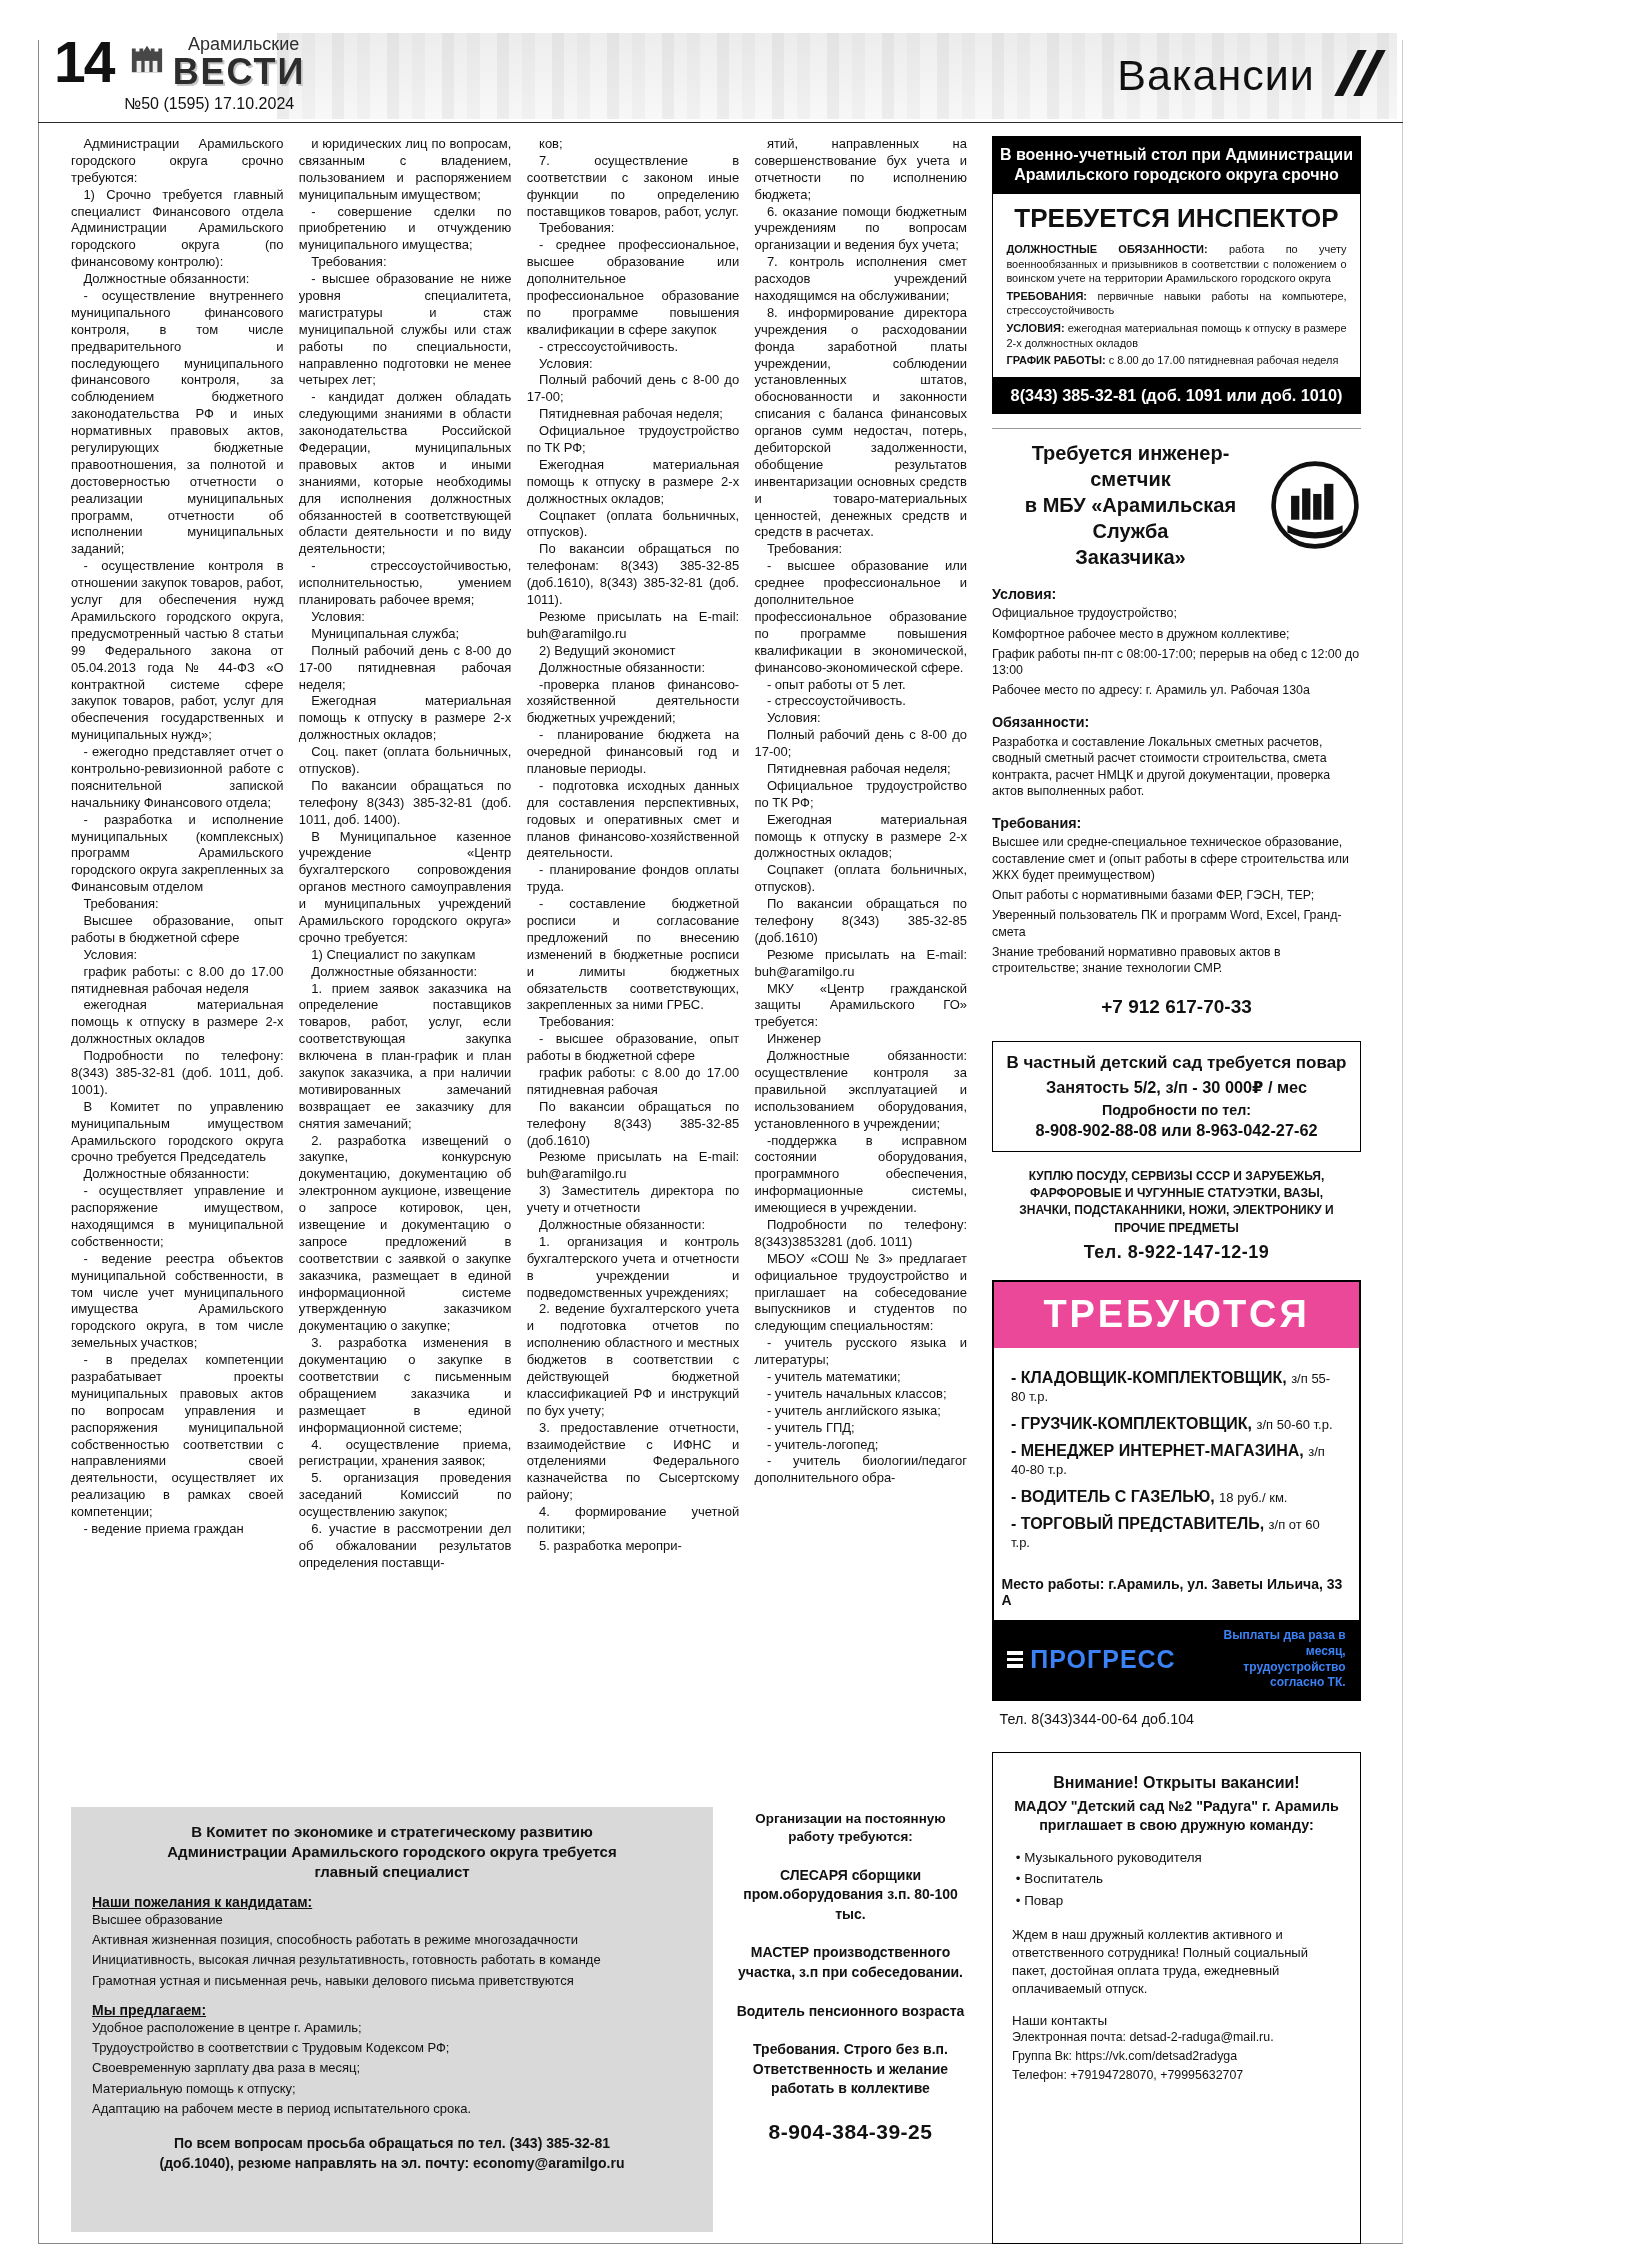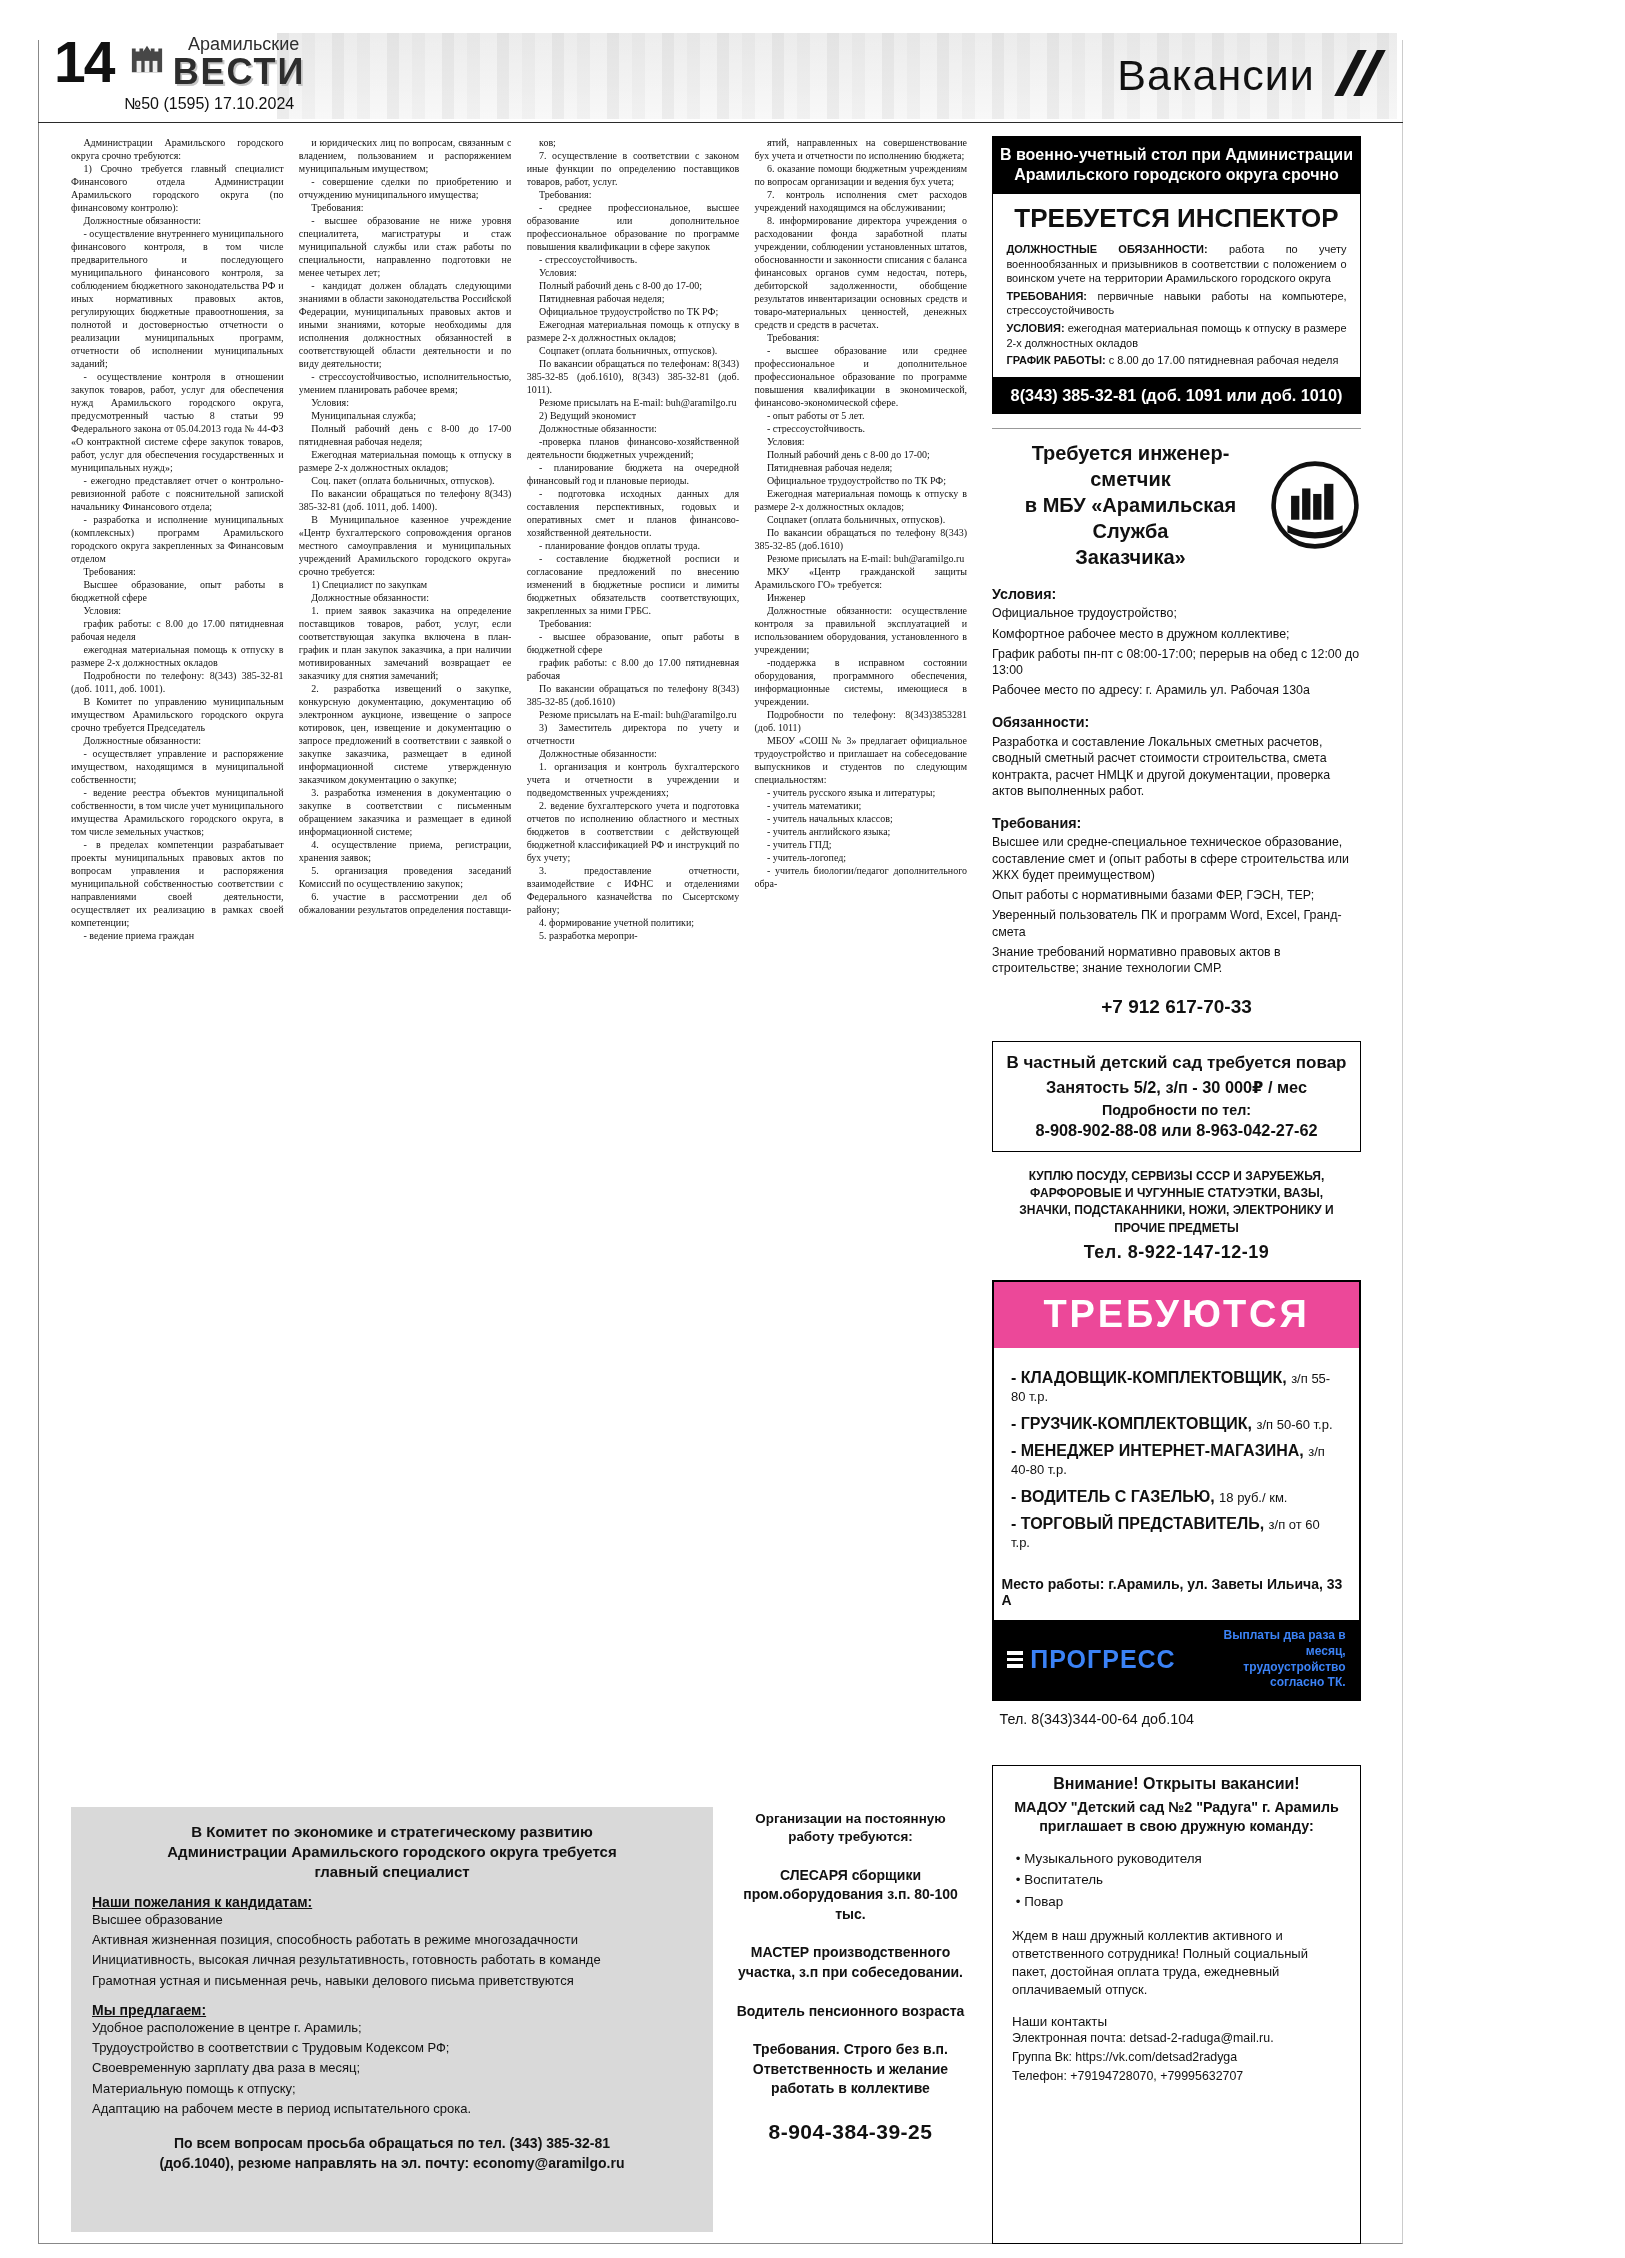--- a/index.html
+++ b/index.html
@@ -23,21 +23,21 @@
   .issue { position: absolute; left: 124px; top: 95px; font-size: 16px; z-index: 2; }
   .section { position: absolute; right: 44px; top: 50px; display: flex; align-items: center; z-index: 2; }
   .section-title { font-size: 43px; font-weight: 500; letter-spacing: 1px; }
   .slashes { margin-left: 21px; white-space: nowrap; }
   .slashes i { display: inline-block; width: 8.6px; height: 46px; background: #141414; transform: skewX(-27deg); margin-left: 10.5px; }
   .header-rule { position: absolute; left: 38px; right: 15.3px; top: 122px; border-top: 1.9px solid #2a2a2a; z-index: 2; }
   
   .content { position: absolute; left: 71px; top: 136px; right: 57px; display: flex; gap: 25px; }
   .left-region { width: 948px; }
   .text-cols { display: flex; gap: 15.3px; height: 1661px; overflow: hidden; }
-  .text-col { flex: 1; font-family: Liberation Serif, serif; font-size: 10px; line-height: 1.3; text-align: justify; overflow: hidden; hyphens: auto; }
+  .text-col { flex: 1; font-family: Liberation Sans, sans-serif; font-size: 13px; line-height: 1.3; text-align: justify; overflow: hidden; hyphens: auto; }
   .text-col p { margin: 0; text-indent: 12.4px; }
   .bottom-row { display: flex; gap: 21px; margin-top: 9.6px; }
   
   .committee { width: 642px; min-height: 425px; background: #d9d9d9; padding: 15.3px 21px; font-size: 13px; }
   .committee-title { text-align: center; font-weight: bold; font-size: 15px; line-height: 1.35; }
   .committee-label { font-weight: bold; text-decoration: underline; margin-top: 11.5px; font-size: 14px; }
   .committee-item { line-height: 1.55; }
   .committee-footer { text-align: center; font-weight: bold; font-size: 14px; margin-top: 15.3px; line-height: 1.4; }
   
   .org { width: 233px; text-align: center; padding-top: 3.8px; }
@@ -72,21 +72,21 @@
   .jobs-items { padding: 11.5px 17px 3.8px; }
   .job-item { margin: 9.6px 0; }
   .job-item-title { font-weight: bold; font-size: 16px; }
   .job-item-salary { font-size: 13px; }
   .jobs-loc { font-weight: bold; font-size: 14px; margin: 11.5px 7.6px; }
   .jobs-bar { background: #000; color: #3b82f6; display: flex; align-items: center; padding: 8.6px 13.4px; gap: 27px; }
   .progress-logo { display: flex; align-items: center; gap: 7.6px; font-weight: bold; font-size: 25px; letter-spacing: 1px; }
   .progress-bars i { display: block; width: 15.3px; height: 3.8px; background: #fff; margin: 2.4px 0; }
   .jobs-note { flex: 1; text-align: right; font-weight: bold; font-size: 12px; line-height: 1.3; }
   .jobs-phone { font-size: 14.3px; margin: 9.6px 0 0 7.6px; }
-  .raduga { border: 1.9px solid #000; margin-top: 38px; padding: 9px 19px; flex: 1; }
+  .raduga { border: 1.9px solid #000; margin-top: 25px; padding: 21px 19px; flex: 1; }
   .raduga-title { text-align: center; font-weight: bold; font-size: 16px; }
   .raduga-sub { text-align: center; font-weight: bold; font-size: 14.3px; margin-top: 4.8px; line-height: 1.35; }
   .raduga-positions { margin: 11.5px 0 0 3.8px; }
   .raduga-pos { font-size: 13.4px; line-height: 1.6; }
   .raduga-text { font-size: 13px; line-height: 1.38; margin-top: 15.3px; text-indent: 0; }
   .raduga-contacts-label { font-size: 13.4px; margin-top: 15.3px; }
   .raduga-contact { font-size: 12.4px; line-height: 1.5; }
 </style>
 </head>
 <body>

